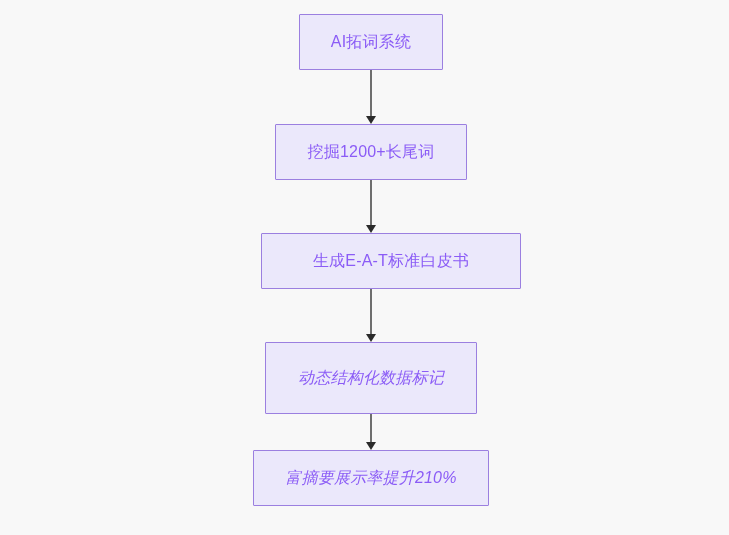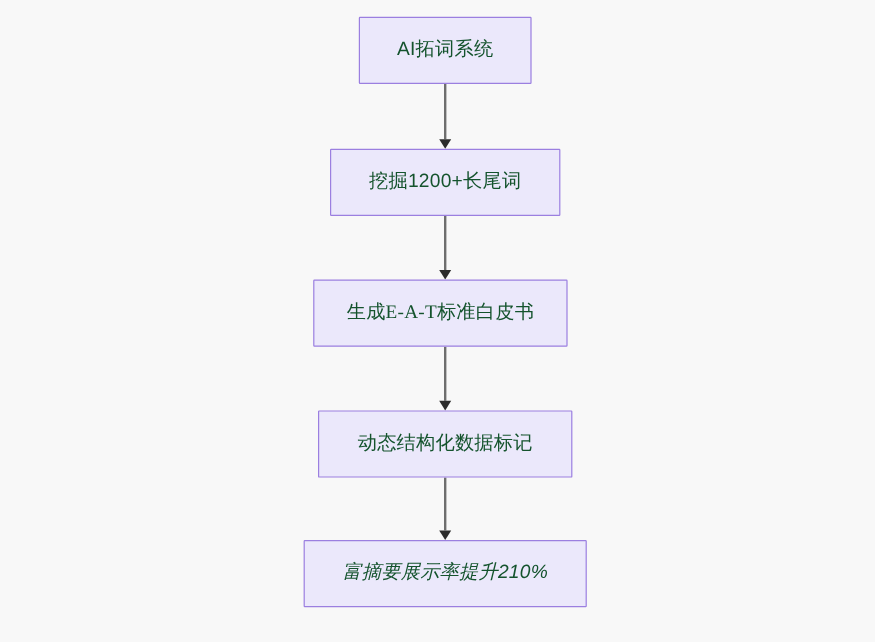--- a/index.html
+++ b/index.html
@@ -20,21 +20,21 @@
   }
   .node {
     position: absolute;
     box-sizing: border-box;
     background: #ebe8fb;
     border: 1.6px solid #9b7fe0;
     border-radius: 1px;
     display: flex;
     align-items: center;
     justify-content: center;
-    color: #14532d;
+    color: #8b5cf6;
     font-size: 16px;
     line-height: 1;
     letter-spacing: 0.2px;
     white-space: nowrap;
   }
   .node-label {
     display: block;
   }
   .edge {
     position: absolute;
@@ -84,25 +84,25 @@
   </div>
 
   <div class="node" style="left:299px; top:14px; width:144px; height:56px;">
     <span class="node-label">AI拓词系统</span>
   </div>
 
   <div class="node" style="left:275px; top:124px; width:192px; height:56px;">
     <span class="node-label">挖掘1200+长尾词</span>
   </div>
 
-  <div class="node" style="left:261px; top:233px; width:212px; height:56px;font-family:Liberation Serif, serif;">
+  <div class="node" style="left:261px; top:233px; width:260px; height:56px;">
     <span class="node-label">生成E-A-T标准白皮书</span>
   </div>
 
-  <div class="node" style="left:265px; top:342px; width:212px; height:56px;">
+  <div class="node" style="left:265px; top:342px; width:212px; height:72px;font-style:italic;">
     <span class="node-label">动态结构化数据标记</span>
   </div>
 
   <div class="node" style="left:253px; top:450px; width:236px; height:56px;font-style:italic;">
     <span class="node-label">富摘要展示率提升210%</span>
   </div>
 
 </div>
 
 </body></html>

